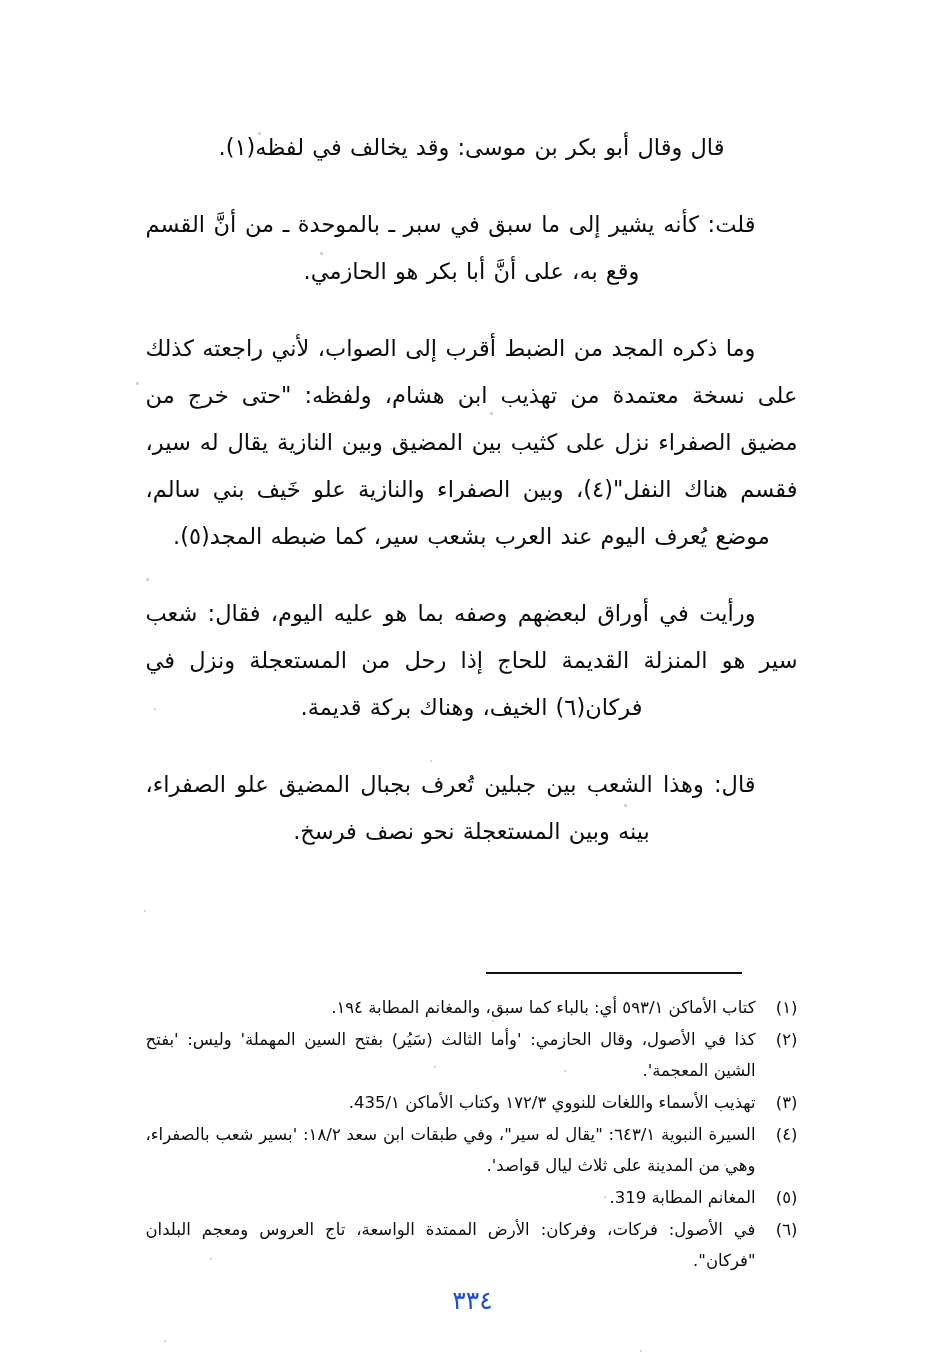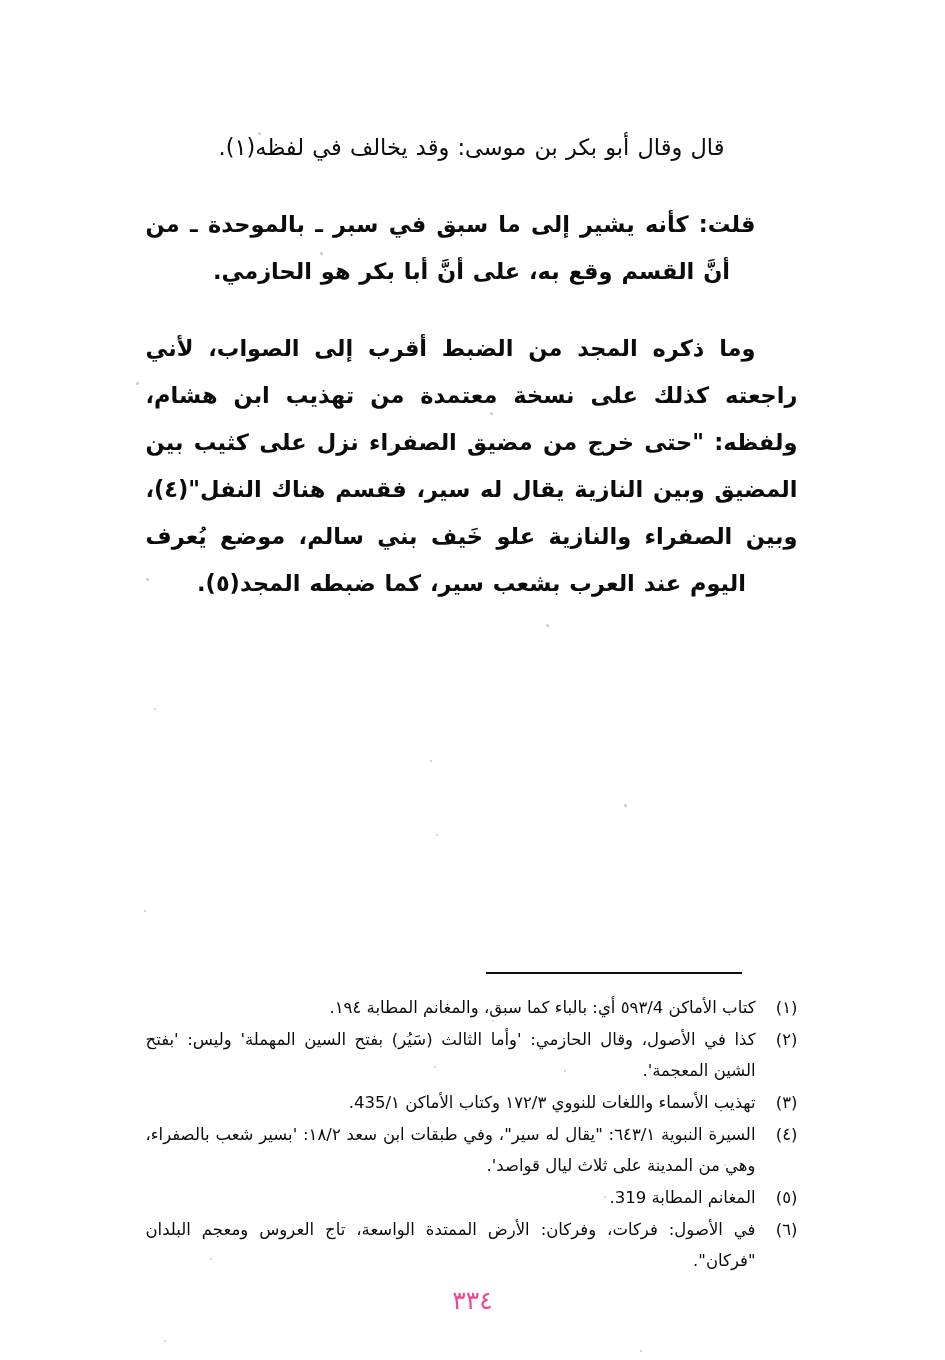--- a/index.html
+++ b/index.html
@@ -42,21 +42,20 @@
     line-height: 47px;
     color: #0b0b0b;
     margin: 0 0 20px 0;
     text-align: justify;
     text-justify: inter-word;
     word-spacing: 1px;
     letter-spacing: 0px;
   }
   .para.indent {
     text-indent: 42px;
-    font-weight: bold;
   }
   .gap-lg { margin-bottom: 30px; }
 
   
   .fn-rule {
     position: absolute;
     top: 964px;
     right: 120px;
     width: 256px;
     height: 2px;
@@ -93,21 +92,21 @@
   }
 
   
   .page-number {
     position: absolute;
     top: 1278px;
     left: 0;
     right: 0;
     text-align: center;
     font-size: 25px;
-    color: #ec4899;
+    color: #1d4ed8;
     letter-spacing: 1px;
   }
 </style>
 </head>
 <body>
 
 <div class="page">
 
   <div class="speck" style="left:174px; top:124px; width:3px; height:3px;"></div>
   <div class="speck" style="left:236px; top:244px; width:3px; height:3px;"></div>
@@ -133,29 +132,31 @@
   <div class="speck" style="left:640px; top:1156px; width:2px; height:2px;"></div>
   <div class="speck" style="left:520px; top:1188px; width:2px; height:2px;"></div>
   <div class="speck" style="left:126px; top:1250px; width:2px; height:2px;"></div>
   <div class="speck" style="left:80px;  top:1332px; width:2px; height:2px;"></div>
   <div class="speck" style="left:556px; top:1342px; width:2px; height:2px;"></div>
 
   <div class="body-block">
     <p class="para gap-lg">قال وقال أبو بكر بن موسى: وقد يخالف في لفظه(١).</p>
     <p class="para indent gap-lg">قلت: كأنه يشير إلى ما سبق في سبر ـ بالموحدة ـ من أنَّ القسم وقع به، على أنَّ أبا بكر هو الحازمي.</p>
     <p class="para indent gap-lg">وما ذكره المجد من الضبط أقرب إلى الصواب، لأني راجعته كذلك على نسخة معتمدة من تهذيب ابن هشام، ولفظه: "حتى خرج من مضيق الصفراء نزل على كثيب بين المضيق وبين النازية يقال له سير، فقسم هناك النفل"(٤)، وبين الصفراء والنازية علو خَيف بني سالم، موضع يُعرف اليوم عند العرب بشعب سير، كما ضبطه المجد(٥).</p>
+    <p class="para indent gap-lg">ورأيت في أوراق لبعضهم وصفه بما هو عليه اليوم، فقال: شعب سير هو المنزلة القديمة للحاج إذا رحل من المستعجلة ونزل في فركان(٦) الخيف، وهناك بركة قديمة.</p>
+    <p class="para indent">قال: وهذا الشعب بين جبلين تُعرف بجبال المضيق علو الصفراء، بينه وبين المستعجلة نحو نصف فرسخ.</p>
   </div>
 
   <div class="fn-rule"></div>
 
   <div class="footnotes">
 
     <div class="fn-item">
       <span class="fn-num">(١)</span>
-      <span class="fn-text">كتاب الأماكن ٥٩٣/4 أي: بالباء كما سبق، والمغانم المطابة ١٩٤.</span>
+      <span class="fn-text">كتاب الأماكن ٥٩٣/١ أي: بالباء كما سبق، والمغانم المطابة ١٩٤.</span>
     </div>
 
     <div class="fn-item">
       <span class="fn-num">(٢)</span>
       <span class="fn-text">كذا في الأصول، وقال الحازمي: 'وأما الثالث (سَيُر) بفتح السين المهملة' وليس: 'بفتح الشين المعجمة'.</span>
     </div>
 
     <div class="fn-item">
       <span class="fn-num">(٣)</span>
       <span class="fn-text">تهذيب الأسماء واللغات للنووي ١٧٢/٣ وكتاب الأماكن 435/١.</span>

